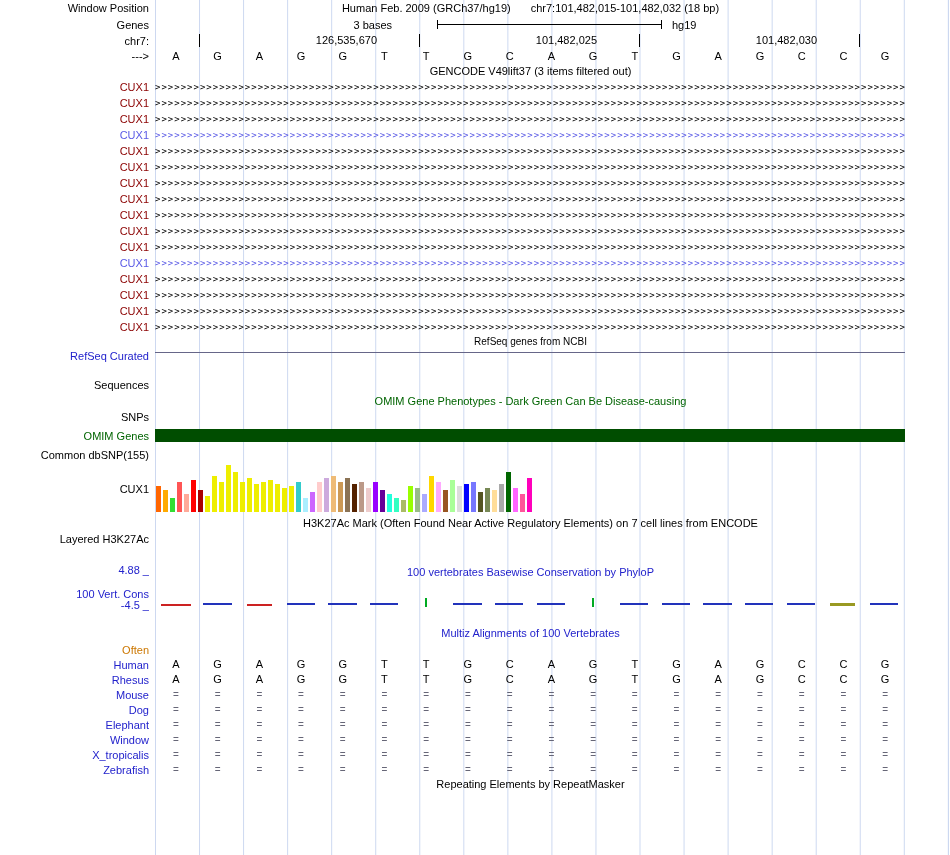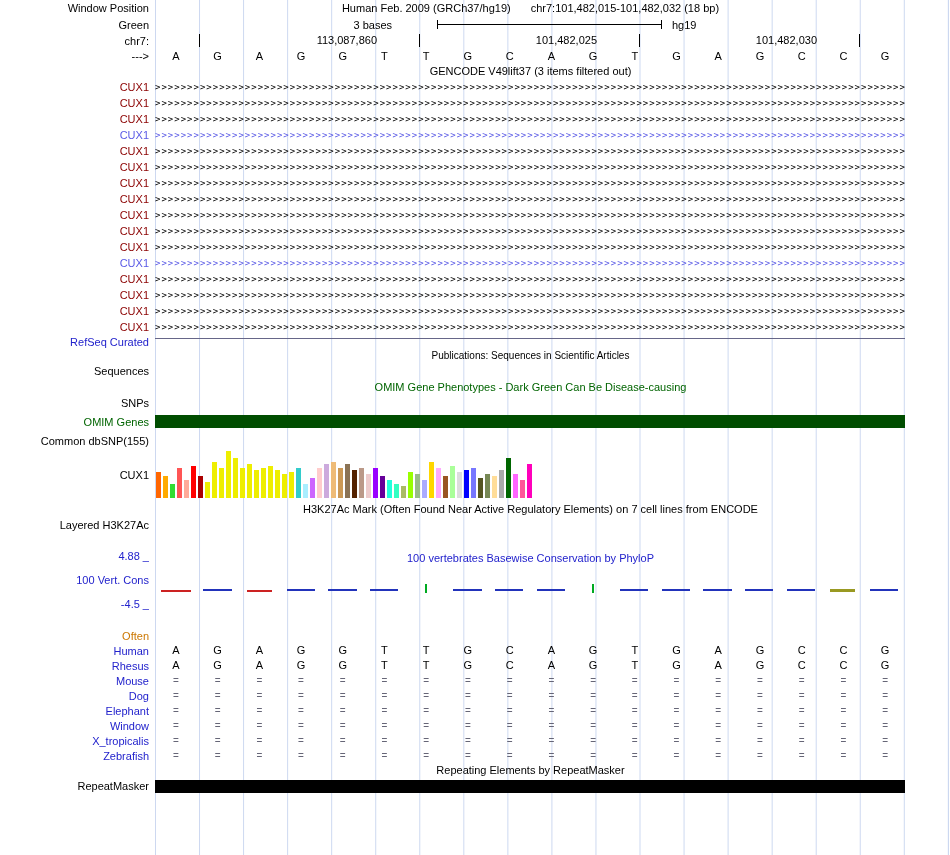--- a/index.html
+++ b/index.html
@@ -60,33 +60,33 @@
     <div class="lab">Window Position</div>
     <div class="main">
       <div class="center-title" style="display:flex;justify-content:center;gap:20px">
         <span>Human Feb. 2009 (GRCh37/hg19)</span>
         <span>chr7:101,482,015-101,482,032 (18 bp)</span>
       </div>
     </div>
   </div>
 
   <div class="row" style="height:16px">
-    <div class="lab">Green</div>
+    <div class="lab">Genes</div>
     <div class="main">
       <span class="scale-text">3 bases</span>
       <div class="scale-bar"></div>
       <span class="scale-asm">hg19</span>
     </div>
   </div>
 
   <div class="row" style="height:15px">
     <div class="lab">chr7:</div>
     <div class="main">
       <i class="tick" style="left:44px"></i>
-      <span class="rlab" style="right:529px">113,087,860</span>
+      <span class="rlab" style="right:529px">126,535,670</span>
       <i class="tick" style="left:264px"></i>
       <span class="rlab" style="right:309px">101,482,025</span>
       <i class="tick" style="left:484px"></i>
       <span class="rlab" style="right:89px">101,482,030</span>
       <i class="tick" style="left:704px"></i>
     </div>
   </div>
 
   <div class="row" style="height:16px">
     <div class="lab">---&gt;</div>
@@ -215,32 +215,35 @@
       </div>
     </div>
       <div class="row grow">
       <div class="lab" style="color: rgb(139, 0, 0);">CUX1</div>
       <div class="main">
         <div class="arrows" style="color: rgb(0, 0, 0);">&gt;&gt;&gt;&gt;&gt;&gt;&gt;&gt;&gt;&gt;&gt;&gt;&gt;&gt;&gt;&gt;&gt;&gt;&gt;&gt;&gt;&gt;&gt;&gt;&gt;&gt;&gt;&gt;&gt;&gt;&gt;&gt;&gt;&gt;&gt;&gt;&gt;&gt;&gt;&gt;&gt;&gt;&gt;&gt;&gt;&gt;&gt;&gt;&gt;&gt;&gt;&gt;&gt;&gt;&gt;&gt;&gt;&gt;&gt;&gt;&gt;&gt;&gt;&gt;&gt;&gt;&gt;&gt;&gt;&gt;&gt;&gt;&gt;&gt;&gt;&gt;&gt;&gt;&gt;&gt;&gt;&gt;&gt;&gt;&gt;&gt;&gt;&gt;&gt;&gt;&gt;&gt;&gt;&gt;&gt;&gt;&gt;&gt;&gt;&gt;&gt;&gt;&gt;&gt;&gt;&gt;&gt;&gt;&gt;&gt;&gt;&gt;&gt;&gt;&gt;&gt;&gt;&gt;&gt;&gt;&gt;&gt;&gt;&gt;&gt;&gt;&gt;&gt;&gt;&gt;&gt;&gt;&gt;&gt;&gt;&gt;&gt;&gt;&gt;&gt;&gt;&gt;&gt;&gt;&gt;&gt;&gt;&gt;&gt;&gt;&gt;&gt;&gt;&gt;&gt;&gt;&gt;&gt;&gt;&gt;&gt;&gt;&gt;&gt;&gt;&gt;&gt;&gt;&gt;&gt;&gt;&gt;&gt;&gt;&gt;&gt;&gt;&gt;&gt;&gt;&gt;&gt;&gt;&gt;&gt;&gt;&gt;&gt;&gt;&gt;&gt;&gt;&gt;&gt;&gt;&gt;&gt;&gt;&gt;&gt;&gt;&gt;&gt;&gt;&gt;&gt;&gt;&gt;&gt;&gt;&gt;&gt;&gt;&gt;&gt;&gt;&gt;&gt;&gt;&gt;&gt;&gt;&gt;&gt;&gt;&gt;&gt;&gt;&gt;&gt;&gt;&gt;&gt;&gt;&gt;&gt;&gt;&gt;</div>
       </div>
     </div>
     </div>
 
+  <div class="row small" style="height:14px;line-height:14px">
+    <div class="lab"></div>
+    <div class="main">
+        <div class="center-title">RefSeq genes from NCBI</div>
+      </div>
+  </div>
   <div class="row" style="height:14px">
     <div class="lab blue-lab">RefSeq Curated</div>
     <div class="main">
         <div class="refline"></div>
       </div>
   </div>
 
   <div class="row small" style="height:14px;line-height:14px">
     <div class="lab"></div>
-    <div class="main">
-        <div class="center-title">Publications: Sequences in Scientific Articles</div>
-      </div>
   </div>
   <div class="row" style="height:16px">
     <div class="lab">Sequences</div>
     <div class="main"></div>
   </div>
   <div class="row" style="height:16px;line-height:16px">
     <div class="lab"></div>
     <div class="main">
         <div class="center-title green-title">OMIM Gene Phenotypes - Dark Green Can Be Disease-causing</div>
       </div>
@@ -338,21 +341,21 @@
 
   <div class="row" style="height:18px">
       <div class="lab"></div>
       <div class="main"></div>
     </div>
 
   <div class="row" style="height:60px">
     <div class="lab rel">
       <span class="abs blue-lab" style="top:-1px">4.88 _</span>
       <span class="abs blue-lab" style="top:23px">100 Vert. Cons</span>
-      <span class="abs blue-lab" style="top:47px">-4.5 _</span>
+      <span class="abs blue-lab" style="top:34px">-4.5 _</span>
     </div>
     <div class="main">
       <div class="center-title blue-title" style="line-height:15px">100 vertebrates Basewise Conservation by PhyloP</div>
       <div class="cons-row">
 
       <div class="ccell">
           <i class="cmark" style="background: rgb(204, 34, 34); width: 72%; height: 2px; margin-top: 9px;"></i>
         </div>
           <div class="ccell">
           <i class="cmark" style="background: rgb(34, 51, 187); width: 68%; height: 2px; margin-top: 8px;"></i>
@@ -404,20 +407,23 @@
         </div>
           <div class="ccell">
           <i class="cmark" style="background: rgb(34, 51, 187); width: 68%; height: 2px; margin-top: 8px;"></i>
         </div>
         </div>
     </div>
   </div>
 
   <div class="row" style="height:17px;line-height:17px">
     <div class="lab"></div>
+    <div class="main">
+        <div class="center-title blue-title">Multiz Alignments of 100 Vertebrates</div>
+      </div>
   </div>
 
   <div class="row arow">
     <div class="lab orange-lab">Often</div>
     <div class="main"></div>
   </div>
   <div class="row arow">
     <div class="lab blue-lab">Human</div>
     <div class="main">
       <div class="seqrow">
@@ -615,26 +621,20 @@
           <span class="cell">=</span>
           <span class="cell">=</span>
         </div>
     </div>
   </div>
 
   <div class="row" style="height:14px;line-height:14px">
     <div class="lab"></div>
     <div class="main">
         <div class="center-title">Repeating Elements by RepeatMasker</div>
-      </div>
-  </div>
-  <div class="row" style="height:18px">
-    <div class="lab">RepeatMasker</div>
-    <div class="main">
-        <div class="repeat-bar"></div>
       </div>
   </div>
 
   <div class="row" style="height:16px">
       <div class="lab"></div>
       <div class="main"></div>
     </div>
 </div>
 
 </body></html>

